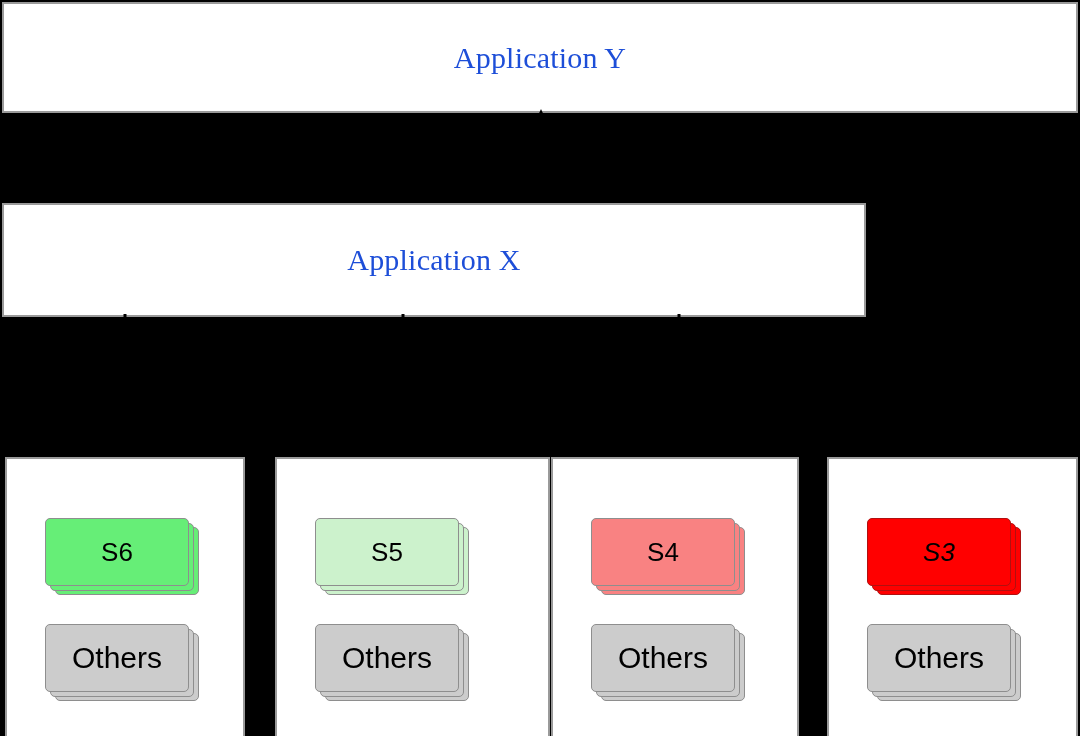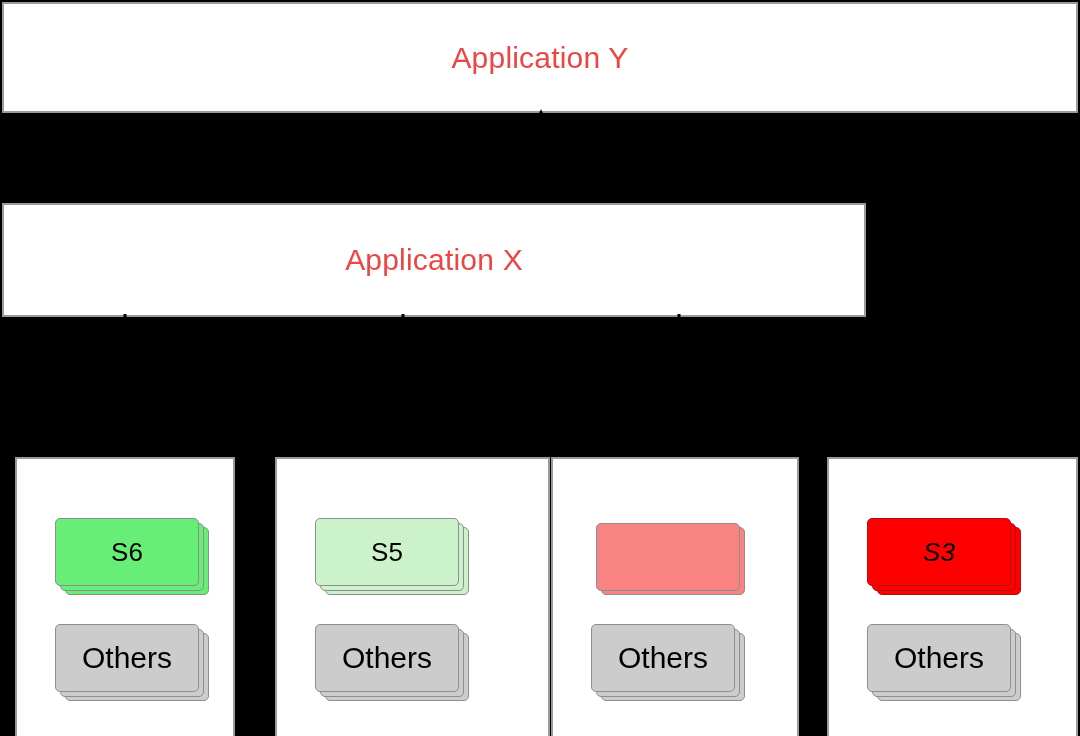--- a/index.html
+++ b/index.html
@@ -25,24 +25,25 @@
     position: absolute;
     background: #ffffff;
     border: 2px solid #9a9a9a;
     box-sizing: border-box;
     display: flex;
     align-items: center;
     justify-content: center;
   }
   .app-band-label {
     font-size: 30px;
-    color: #ef4444;
+    color: #1d4ed8;
     letter-spacing: 0.2px;
     line-height: 1;
     white-space: nowrap;
+    font-family: Liberation Serif, serif;
   }
 
   #app-y-band { left: 2px; top: 2px; width: 1076px; height: 111px; }
   #app-x-band { left: 2px; top: 203px; width: 864px; height: 114px; }
 
   
   .connector {
     position: absolute;
     pointer-events: none;
   }
@@ -145,21 +146,21 @@
       <polygon points="10,200 2,180 18,180" fill="#000000"></polygon>
     </svg>
   </div>
   <div class="connector" style="left:947px; top:314px; width:20px; height:202px;">
     <svg width="20" height="202" viewBox="0 0 20 202" aria-hidden="true">
       <line x1="10" y1="0" x2="10" y2="188" stroke="#000000" stroke-width="3"></line>
       <polygon points="10,200 2,180 18,180" fill="#000000"></polygon>
     </svg>
   </div>
 
-  <div class="service-panel" style="left:15px; width:220px;">
+  <div class="service-panel" style="left:5px; width:240px;">
     <div class="card-stack primary">
       <div class="card-layer l3" style="background:#66ee77;"></div>
       <div class="card-layer l2" style="background:#66ee77;"></div>
       <div class="card-layer l1" style="background:#66ee77;">
         <span class="card-label">S6</span>
       </div>
     </div>
     <div class="card-stack others">
       <div class="card-layer l3" style="background:#cccccc;"></div>
       <div class="card-layer l2" style="background:#cccccc;"></div>
@@ -183,20 +184,23 @@
       <div class="card-layer l1" style="background:#cccccc;">
         <span class="card-label small">Others</span>
       </div>
     </div>
   </div>
 
   <div class="service-panel" style="left:551px; width:248px;">
     <div class="card-stack primary">
       <div class="card-layer l3" style="background:#f98282;"></div>
       <div class="card-layer l2" style="background:#f98282;"></div>
+      <div class="card-layer l1" style="background:#f98282;">
+        <span class="card-label">S4</span>
+      </div>
     </div>
     <div class="card-stack others">
       <div class="card-layer l3" style="background:#cccccc;"></div>
       <div class="card-layer l2" style="background:#cccccc;"></div>
       <div class="card-layer l1" style="background:#cccccc;">
         <span class="card-label small">Others</span>
       </div>
     </div>
   </div>
 

